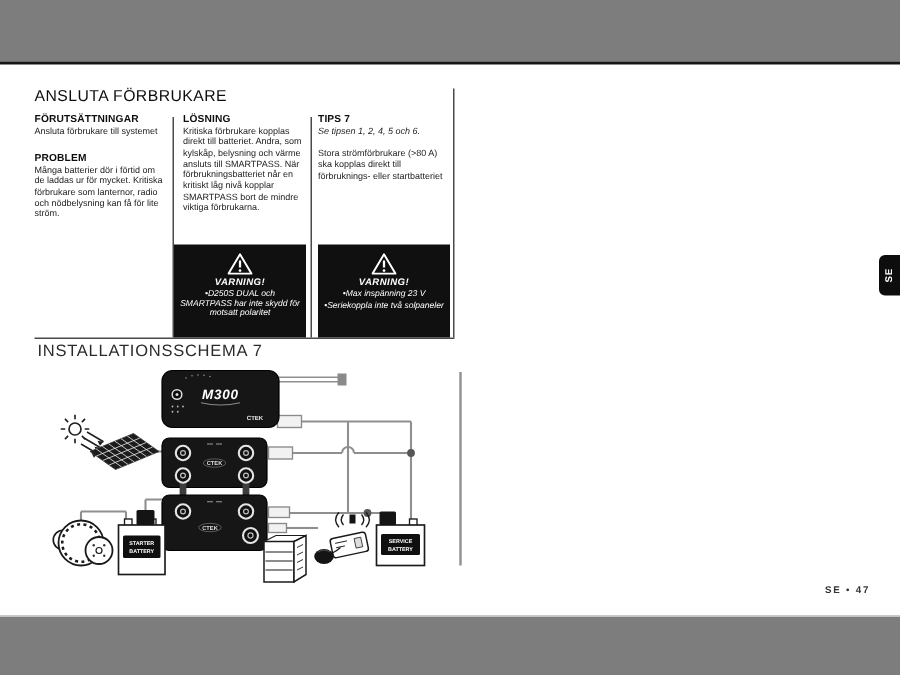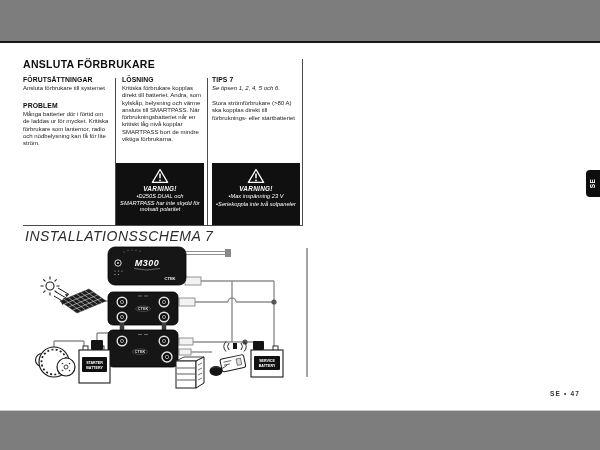--- a/index.html
+++ b/index.html
@@ -7,35 +7,35 @@
     width:600px;height:450px;position:relative;overflow:hidden;
     background:#7d7d7d;
     font-family:"Liberation Sans",sans-serif;color:#111;
   }
   .page{
     position:absolute;left:0;top:41px;width:600px;height:370px;
     background:#ffffff;border-top:2px solid #161616;border-bottom:1px solid #c9c9c9;
     box-sizing:border-box;
   }
   .abs{position:absolute}
-  .title{left:23px;top:58px;font-size:10.5px;font-weight:bold;letter-spacing:.3px;color:#0d0d0d}
+  .title{left:23px;top:58px;font-size:10.5px;font-weight:normal;letter-spacing:.3px;color:#0d0d0d}
   .colhead{font-size:6.8px;font-weight:bold;color:#0d0d0d;letter-spacing:.1px}
   .colbody{font-size:6px;line-height:7.3px;color:#222}
   .c1{left:23px;width:88px}
   .c2{left:122px;width:81px}
   .c3{left:212px;width:89px}
   .vline{width:1px;background:#4a4a4a}
   .hline{height:1px;background:#4a4a4a}
   .warnbox{
     top:163px;width:88px;height:62px;background:#101010;color:#fff;
     display:flex;flex-direction:column;align-items:center;text-align:center;
   }
   .warn-title{font-size:6.4px;font-weight:bold;font-style:italic;letter-spacing:.3px;margin-top:1px}
   .warn-line{font-size:5.7px;font-style:italic;line-height:6.6px;padding:0 4px;margin-top:1px}
-  .schema-title{left:25px;top:228px;font-size:14px;font-style:italic;letter-spacing:.5px;color:#2b2b2b}
+  .schema-title{left:25px;top:228px;font-size:11px;letter-spacing:.5px;color:#2b2b2b}
   .footer{left:550px;top:390px;font-size:6.5px;font-weight:bold;letter-spacing:1.2px;color:#333}
   .se-tab{
     left:586px;top:170px;width:14px;height:27px;background:#0d0d0d;
     border-radius:4px 0 0 4px;display:flex;align-items:center;justify-content:center;
   }
   .se-tab span{
     color:#fff;font-size:6.5px;font-weight:bold;letter-spacing:.5px;
     transform:rotate(-90deg);display:block;
   }
   .diagram{position:absolute;left:0;top:0;width:600px;height:450px;pointer-events:none}

